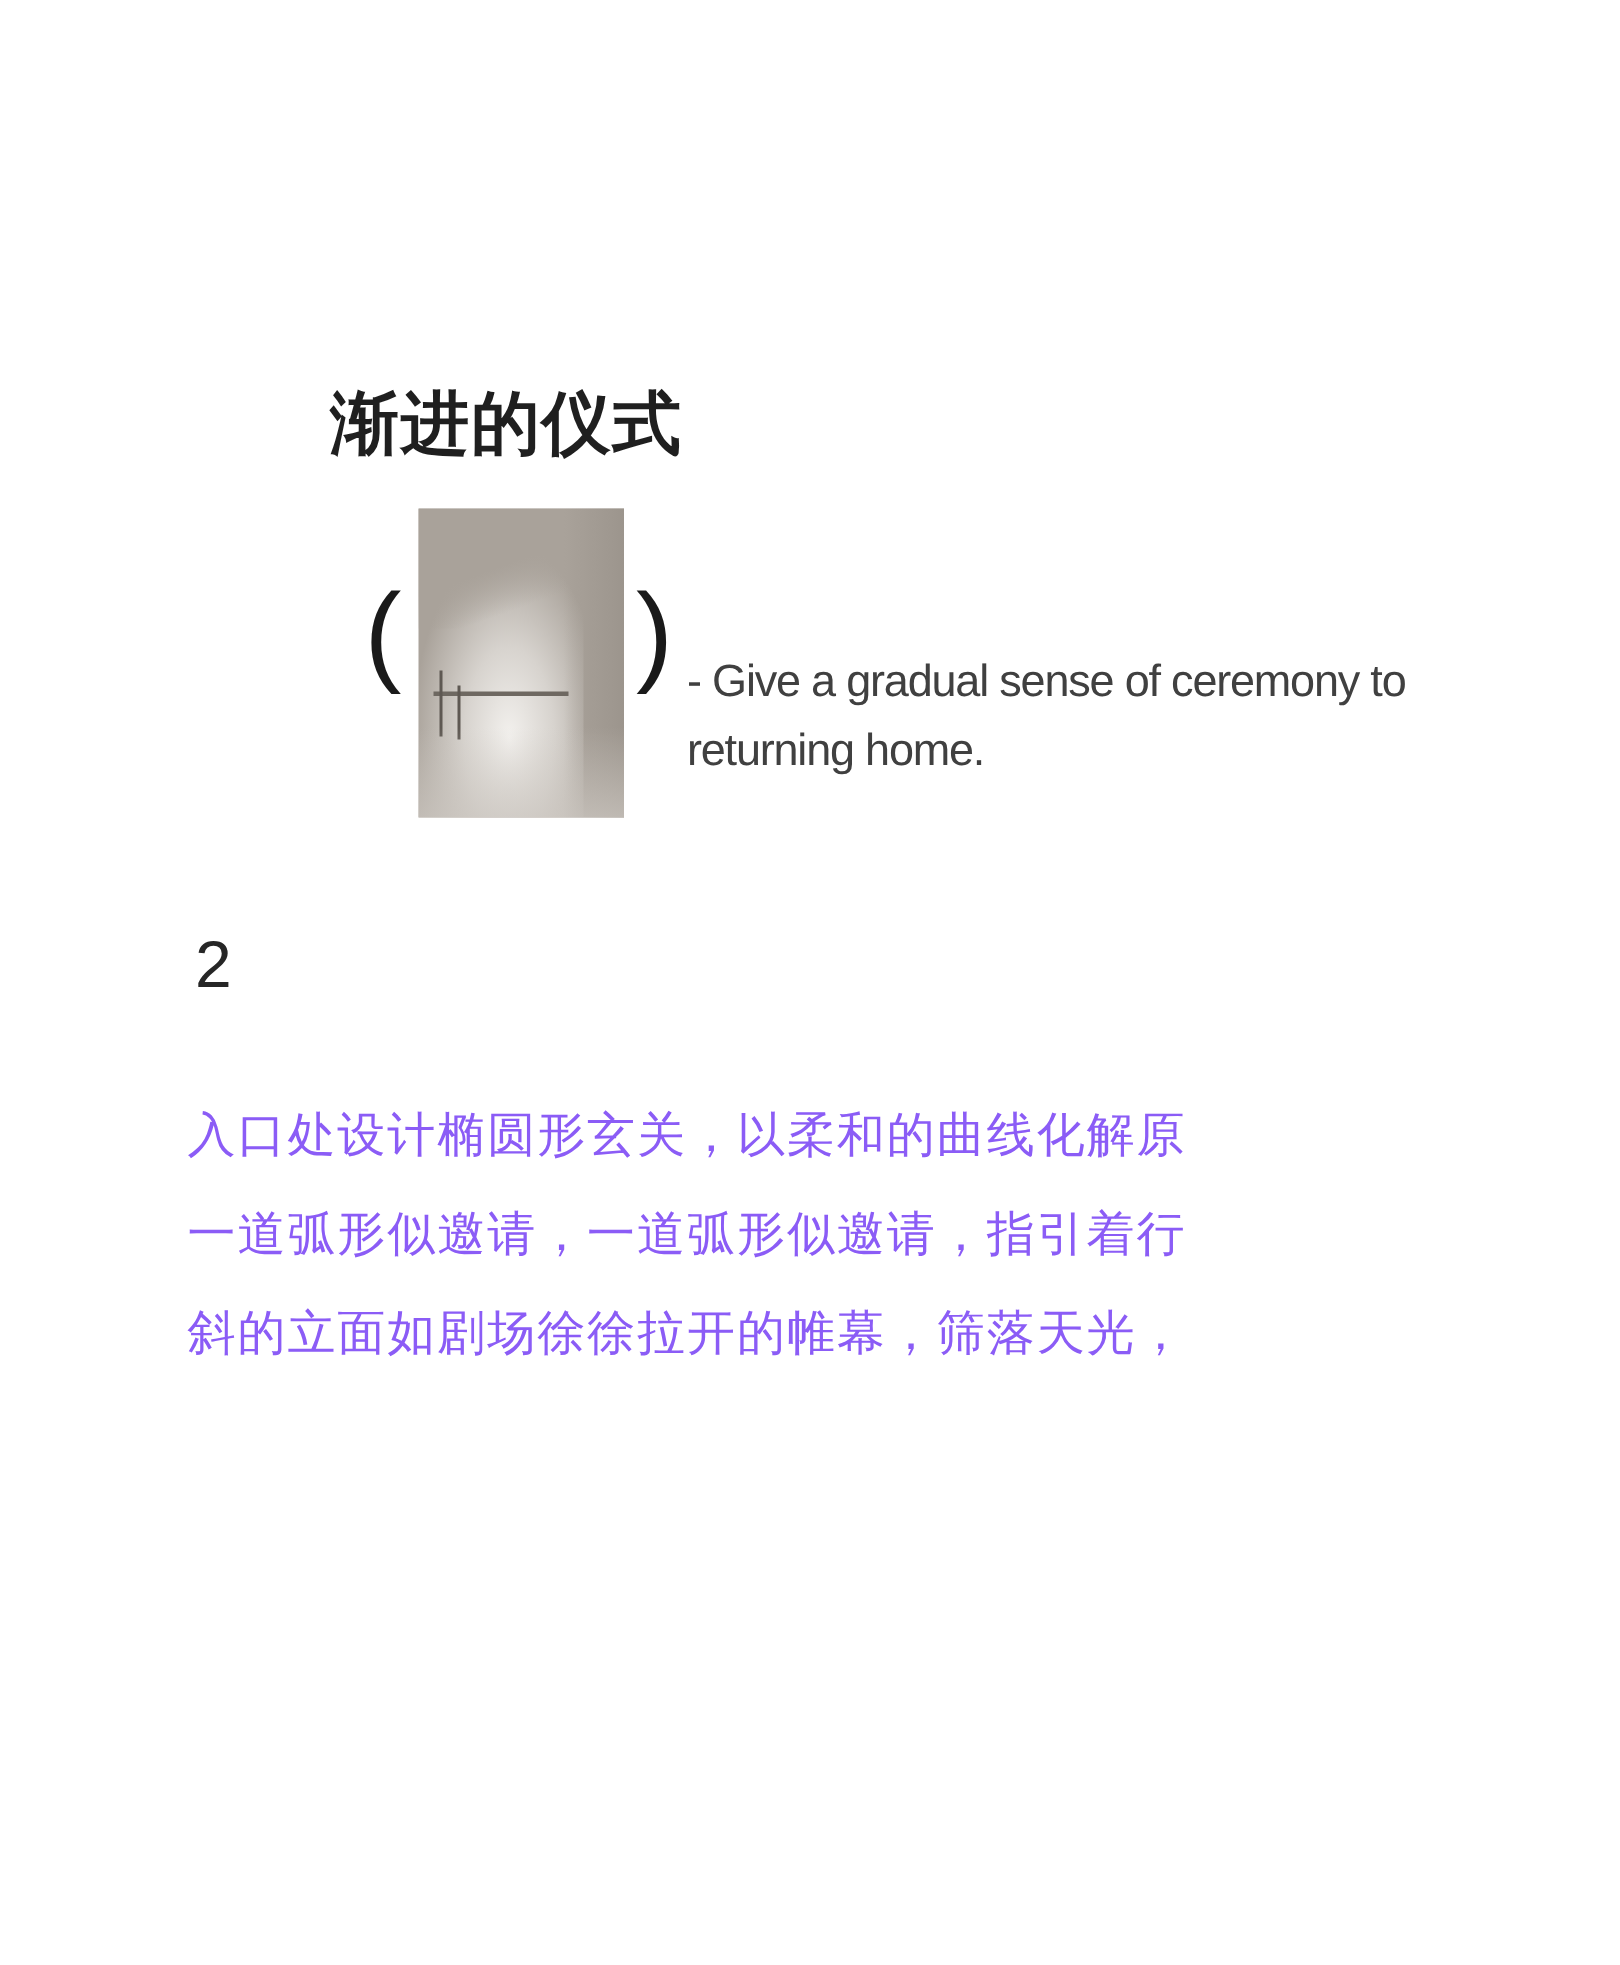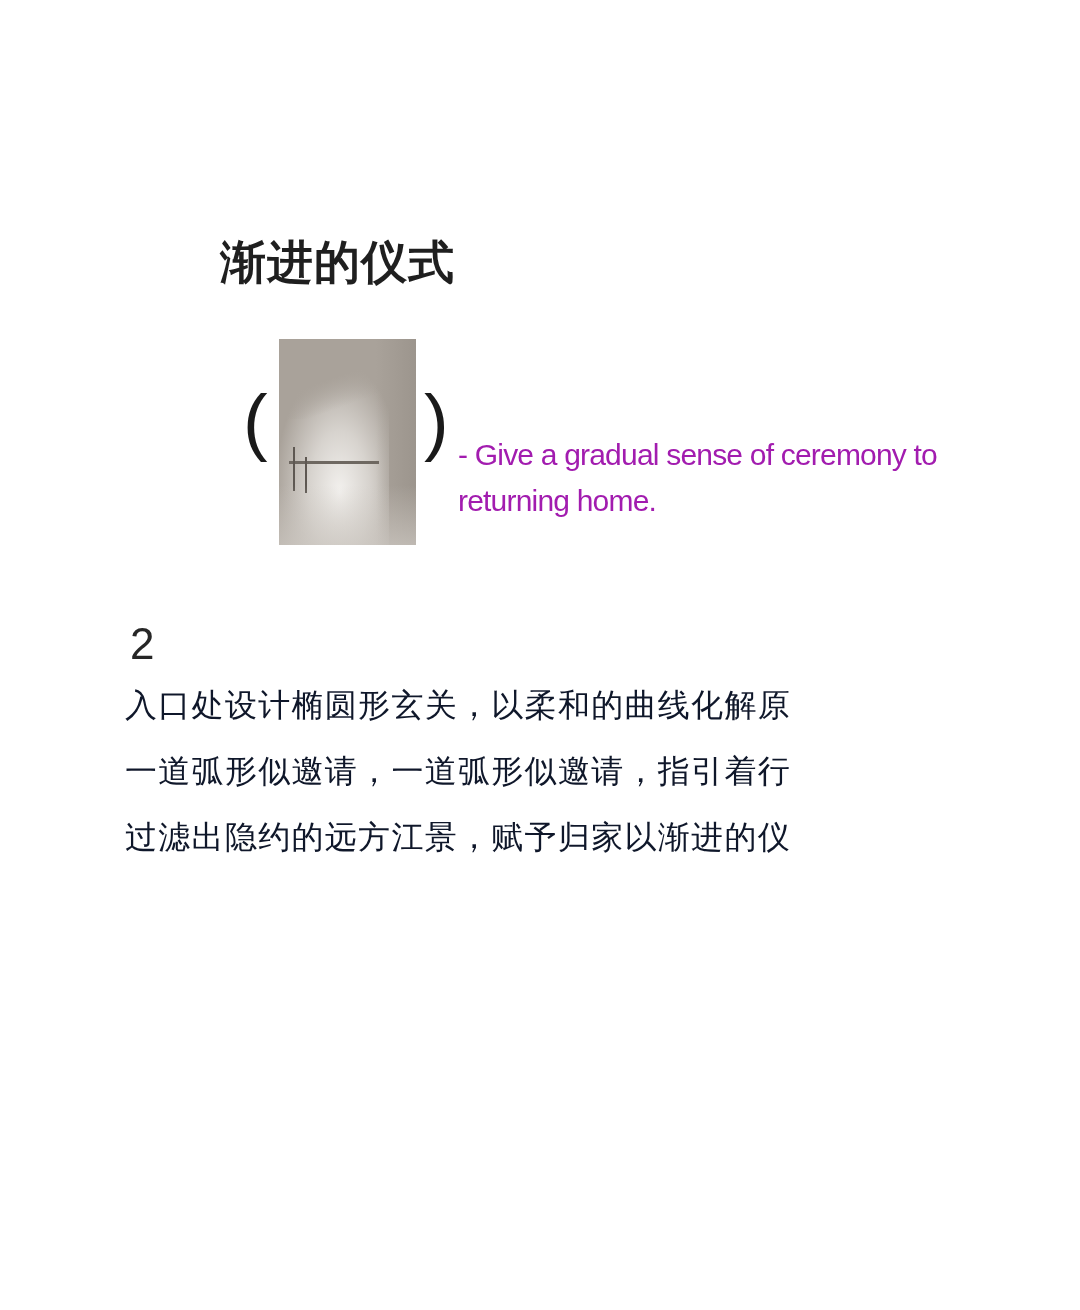--- a/index.html
+++ b/index.html
@@ -1,42 +1,42 @@
 <!DOCTYPE html>
 <html><head>
 <meta charset="utf-8">
 <style>
   html, body { margin: 0; padding: 0; background: #ffffff; }
   body { width: 1080px; height: 1310px; position: relative; overflow: hidden;
          font-family: "DejaVu Sans", "Liberation Sans", sans-serif; color: #1e1e1e; }
-  .title { position: absolute; left: 220px; top: 232px; font-size: 46px; font-weight: bold;
+  .title { position: absolute; left: 220px; top: 252px; font-size: 46px; font-weight: bold;
            color: #1f1f1f; letter-spacing: 1px; line-height: 60px; }
   .paren { position: absolute; font-size: 74px; font-weight: 300; color: #1a1a1a; line-height: 80px;
            font-family: "Liberation Sans", sans-serif; }
   .paren.left { left: 243px; top: 382px; }
   .paren.right { left: 424px; top: 382px; }
   .photo { position: absolute; left: 279px; top: 339px; width: 137px; height: 206px;
            background: #a9a29a; overflow: hidden; }
   .photo .glow { position: absolute; left: 0; top: 30px; width: 110px; height: 176px;
            background: radial-gradient(ellipse at 55% 70%, #f3f1ee 0%, #d7d3ce 35%, rgba(169,162,154,0) 75%); }
   .photo .wall { position: absolute; right: 0; top: 0; width: 40px; height: 206px;
            background: linear-gradient(90deg, rgba(150,143,135,0), #9c958d); }
   .photo .roof { position: absolute; left: 0; top: 0; width: 137px; height: 80px;
            background: linear-gradient(160deg, #a9a29a 45%, rgba(169,162,154,0) 70%); }
   .photo .bar { position: absolute; left: 10px; top: 122px; width: 90px; height: 3px; background: #6e6861; }
   .photo .post { position: absolute; width: 2px; background: #5e5852; }
   .photo .floor { position: absolute; left: 0; bottom: 0; width: 137px; height: 60px;
            background: linear-gradient(180deg, rgba(120,114,107,0), rgba(205,200,194,0.7)); }
   .subtitle { position: absolute; left: 458px; top: 432px; width: 560px; font-size: 30px;
-              font-family: "Liberation Sans", sans-serif; color: #a21caf; line-height: 46px;
+              font-family: "Liberation Sans", sans-serif; color: #404040; line-height: 46px;
               letter-spacing: -0.8px; }
   .number { position: absolute; left: 130px; top: 618px; font-size: 44px; color: #262626;
             font-family: "Liberation Sans", sans-serif; line-height: 52px; }
-  .body-text { position: absolute; left: 125px; top: 672px; width: 780px; font-size: 32px;
-               color: #0f172a; line-height: 66px; letter-spacing: 1.3px; }
+  .body-text { position: absolute; left: 125px; top: 723px; width: 780px; font-size: 32px;
+               color: #8b5cf6; line-height: 66px; letter-spacing: 1.3px; }
   .body-text span { display: block; white-space: nowrap; }
 </style>
 </head>
 <body>
 
 <div class="title">渐进的仪式</div>
 
 <div class="paren left">(</div>
 
 <div class="photo" title="interior view of entrance with distant river view">
@@ -51,14 +51,14 @@
 
 <div class="paren right">)</div>
 
 <div class="subtitle">- Give a gradual sense of ceremony to returning home.</div>
 
 <div class="number">2</div>
 
 <div class="body-text">
   <span>入口处设计椭圆形玄关，以柔和的曲线化解原</span>
   <span>一道弧形似邀请，一道弧形似邀请，指引着行</span>
-  <span>过滤出隐约的远方江景，赋予归家以渐进的仪</span>
+  <span>斜的立面如剧场徐徐拉开的帷幕，筛落天光，</span>
 </div>
 
 </body></html>

